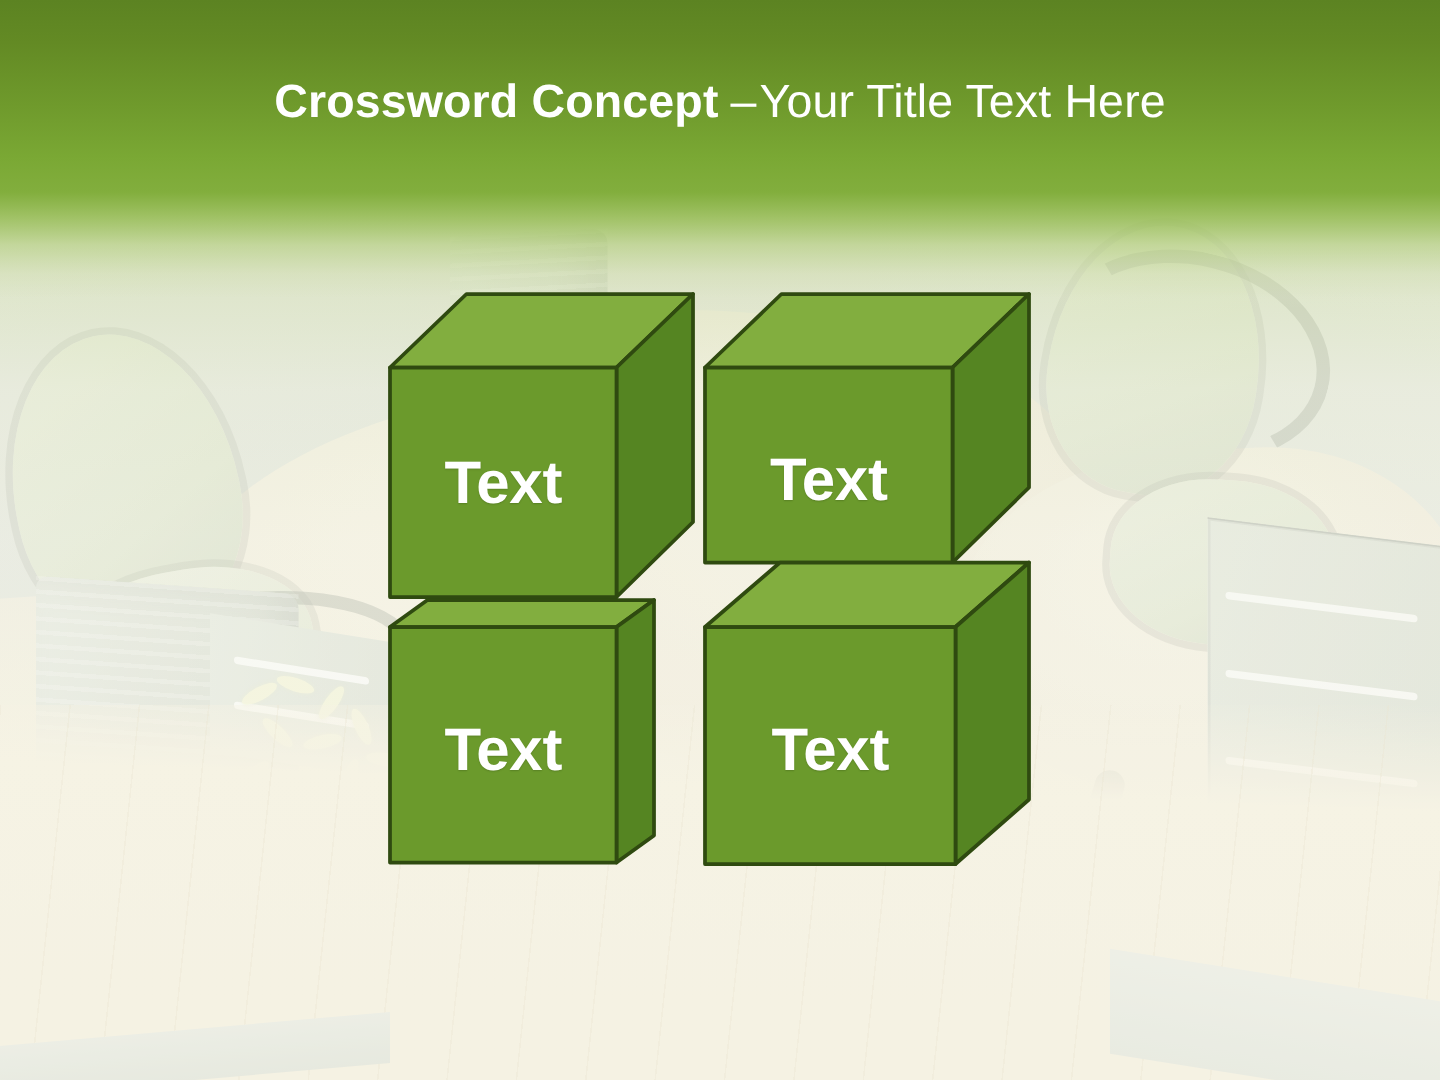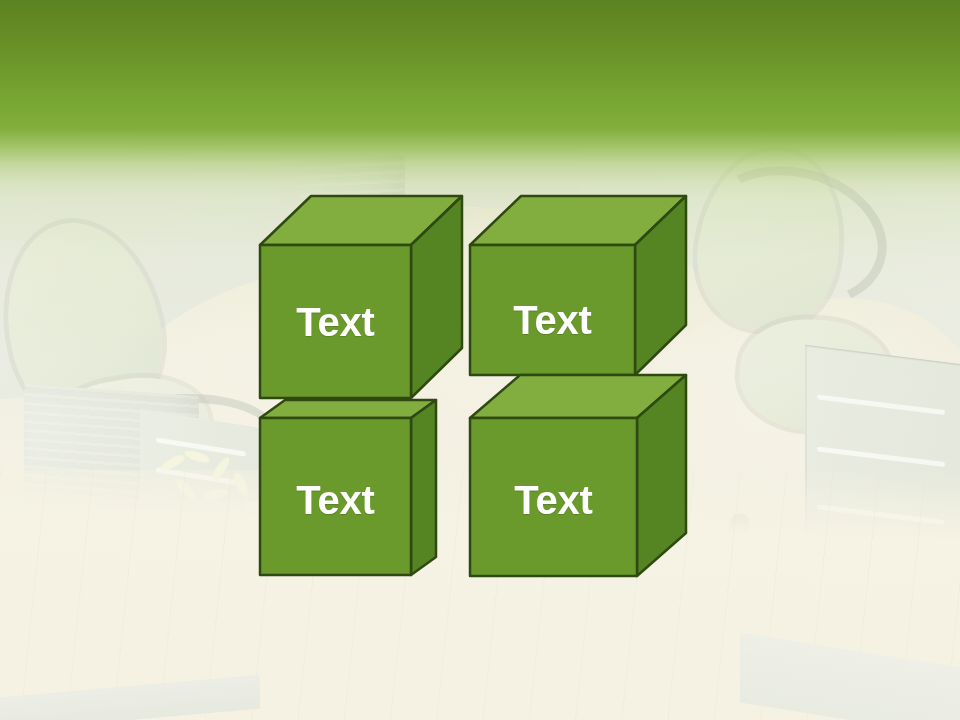--- a/index.html
+++ b/index.html
@@ -310,20 +310,23 @@
     <div class="skirting"></div>
     <div class="skirting-r"></div>
 
     <div class="photo-fade"></div>
     <div class="photo-wash"></div>
   </div>
 
   <div class="header"></div>
   <div class="header-fade"></div>
 
+  <div class="title">
+    <span class="strong">Crossword Concept</span><span class="sep">–</span><span class="light">Your Title Text Here</span>
+  </div>
 
   <div class="cubes">
 
     <div class="cube" style="left:0;top:0">
       <svg width="960" height="720" viewBox="0 0 960 720" aria-hidden="true">
 
         <polygon points="260,245 311,196 462,196 411,245" fill="#82AE3F" stroke="#2F4A10" stroke-width="2.5" stroke-linejoin="round"></polygon>
 
         <polygon points="411,245 462,196 462,348 411,398" fill="#558522" stroke="#2F4A10" stroke-width="2.5" stroke-linejoin="round"></polygon>
 

